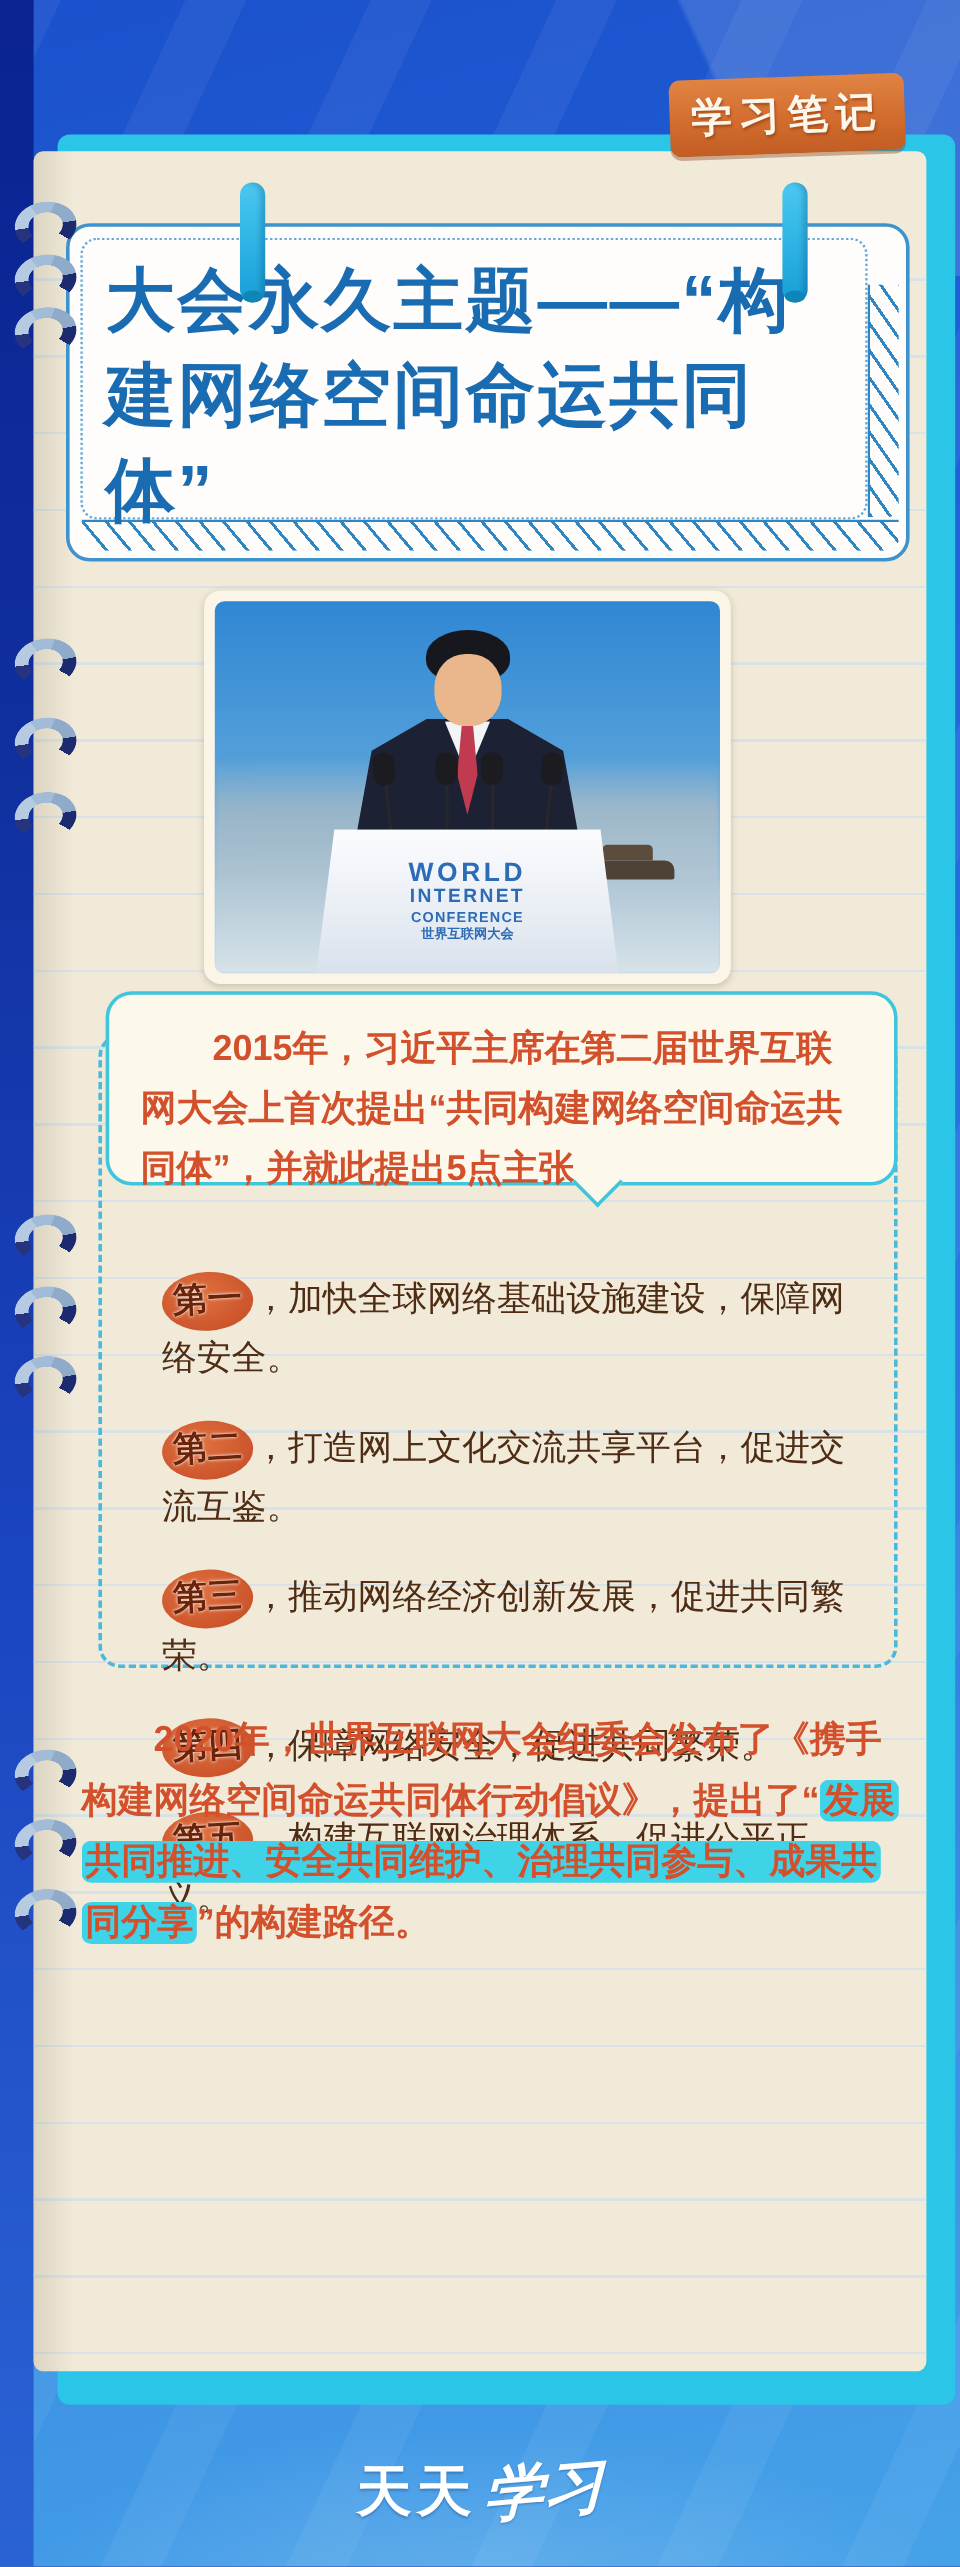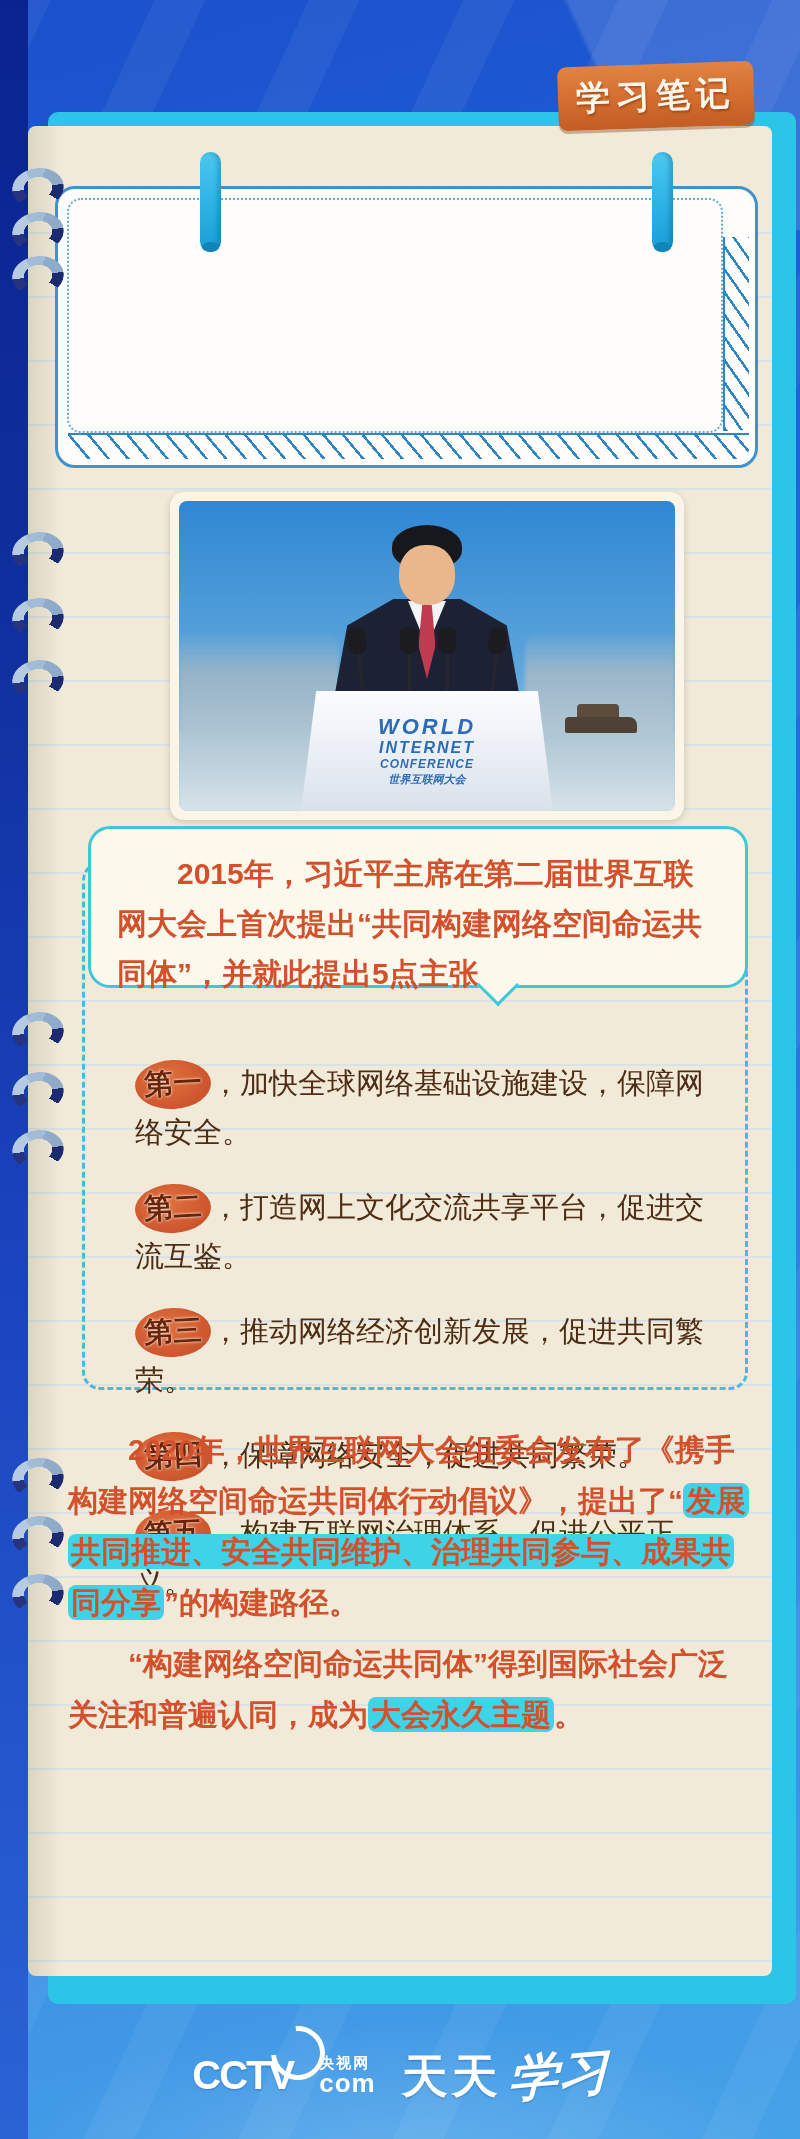--- a/index.html
+++ b/index.html
@@ -58,22 +58,22 @@
   
   .pin{position:absolute;width:21px;height:100px;border-radius:11px;z-index:8;
     background:linear-gradient(180deg,#4cc8f0 0%,#2cb2e4 55%,#189ed4 100%);
     box-shadow:inset -4px 0 4px rgba(0,60,110,.25);}
   .pin::after{content:"";position:absolute;left:2px;bottom:0;width:17px;height:10px;
     border-radius:50%;background:#0f85b8;}
   .pin-left{left:200px;top:152px;}
   .pin-right{left:652px;top:152px;}
 
   
-  .photo-card{position:absolute;left:170px;top:492px;width:514px;height:328px;z-index:5;
-    background:#fbf5e8;border-radius:14px;box-shadow:0 2px 6px rgba(90,80,50,.25);font-style:italic;}
+  .photo-card{position:absolute;left:170px;top:492px;width:439px;height:328px;z-index:5;
+    background:#fbf5e8;border-radius:14px;box-shadow:0 2px 6px rgba(90,80,50,.25);}
   .photo-scene{position:absolute;left:9px;top:9px;right:9px;bottom:9px;border-radius:8px;overflow:hidden;
     background:linear-gradient(180deg,#2f87d3 0%,#5ea6dc 55%,#8fc0e2 78%,#b3d2e6 100%);}
   .scene-water{position:absolute;left:0;right:0;bottom:0;height:78px;
     background:linear-gradient(180deg,#aec6d4,#d7e3ea);filter:blur(1px);}
   .scene-town{position:absolute;bottom:60px;height:120px;filter:blur(2px);opacity:.9;}
   .scene-town-left{left:0;width:160px;
     background:linear-gradient(180deg,rgba(155,178,196,0) 0%,#9db6c6 35%,#b9cad4 100%);border-radius:0 18px 0 0;}
   .scene-town-right{right:0;width:150px;
     background:linear-gradient(180deg,rgba(155,178,196,0) 0%,#a3b9c8 35%,#bccdd7 100%);border-radius:18px 0 0 0;}
   .scene-boat{position:absolute;right:38px;bottom:78px;width:72px;height:16px;border-radius:4px 8px 2px 2px;
@@ -175,20 +175,25 @@
   <div class="ring" style="top:1574px"></div>
 
   <div class="badge">
     <span class="badge-label">学习笔记</span>
   </div>
 
   <div class="title-card">
     <div class="hatch-right"></div>
     <div class="hatch-bottom"></div>
     <div class="title-dotted"></div>
+    <div class="title-text">
+      <div>大会永久主题——“构</div>
+      <div>建网络空间命运共同</div>
+      <div>体”</div>
+    </div>
   </div>
   <div class="pin pin-left"></div>
   <div class="pin pin-right"></div>
 
   <div class="photo-card">
     <div class="photo-scene">
       <div class="scene-town scene-town-left"></div>
       <div class="scene-town scene-town-right"></div>
       <div class="scene-water"></div>
       <div class="scene-boat"></div>
@@ -234,32 +239,21 @@
 
   <div class="intro-box">
     <div class="intro-tail"></div>
     <p class="intro-text">2015年，习近平主席在第二届世界互联网大会上首次提出“共同构建网络空间命运共同体”，并就此提出5点主张。</p>
   </div>
 
   <div class="body-copy">
     <p class="para">
       <span>2020年，世界互联网大会组委会发布了《携手构建网络空间命运共同体行动倡议》，提出了“</span><span class="hl">发展共同推进、安全共同维护、治理共同参与、成果共同分享</span><span>”的构建路径。</span>
     </p>
-    <p class="para">
-      <span>“构建网络空间命运共同体”得到国际社会广泛关注和普遍认同，成为</span><span class="hl">大会永久主题</span><span>。</span>
-    </p>
   </div>
 
   <div class="footer">
-    <div class="cctv-logo">
-      <span class="cctv-text">CCTV</span>
-      <span class="cctv-ring"></span>
-      <span class="cctv-stack">
-        <span class="cctv-site">央视网</span>
-        <span class="cctv-com">com</span>
-      </span>
-    </div>
     <div class="brand">
       <span class="brand-regular">天天</span>
       <span class="brand-script">学习</span>
     </div>
   </div>
 </div>
 
 </body></html>

